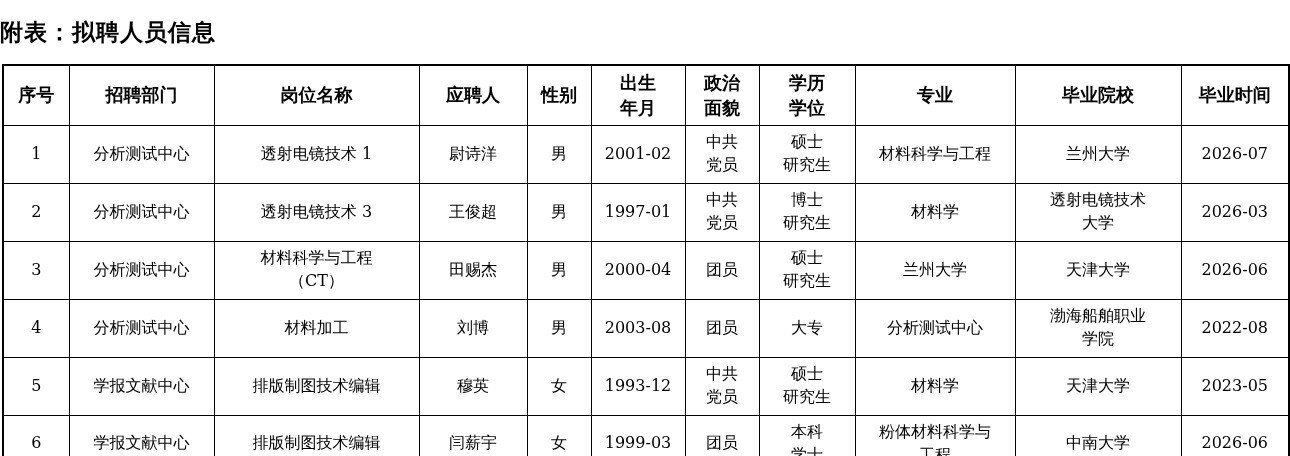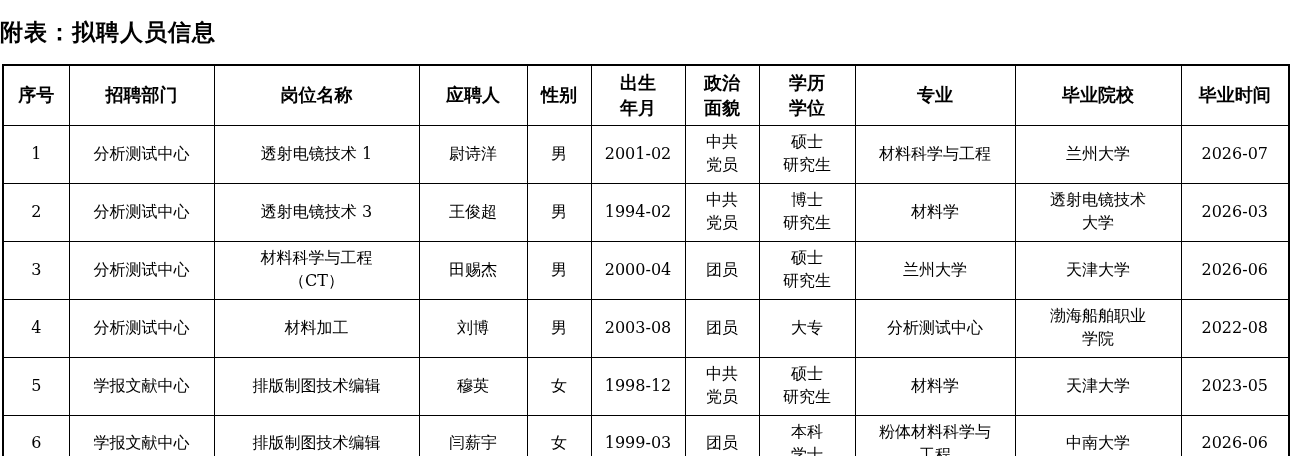--- a/index.html
+++ b/index.html
@@ -110,21 +110,21 @@
         <td>材料科学与工程</td>
         <td>兰州大学</td>
         <td>2026-07</td>
       </tr>
       <tr>
         <td>2</td>
         <td>分析测试中心</td>
         <td>透射电镜技术 3</td>
         <td>王俊超</td>
         <td>男</td>
-        <td>1994-02</td>
+        <td>1997-01</td>
         <td>中共
 党员</td>
         <td>博士
 研究生</td>
         <td>材料学</td>
         <td>透射电镜技术
 大学</td>
         <td>2026-03</td>
       </tr>
       <tr>
@@ -155,21 +155,21 @@
         <td>渤海船舶职业
 学院</td>
         <td>2022-08</td>
       </tr>
       <tr>
         <td>5</td>
         <td>学报文献中心</td>
         <td>排版制图技术编辑</td>
         <td>穆英</td>
         <td>女</td>
-        <td>1998-12</td>
+        <td>1993-12</td>
         <td>中共
 党员</td>
         <td>硕士
 研究生</td>
         <td>材料学</td>
         <td>天津大学</td>
         <td>2023-05</td>
       </tr>
       <tr>
         <td>6</td>

